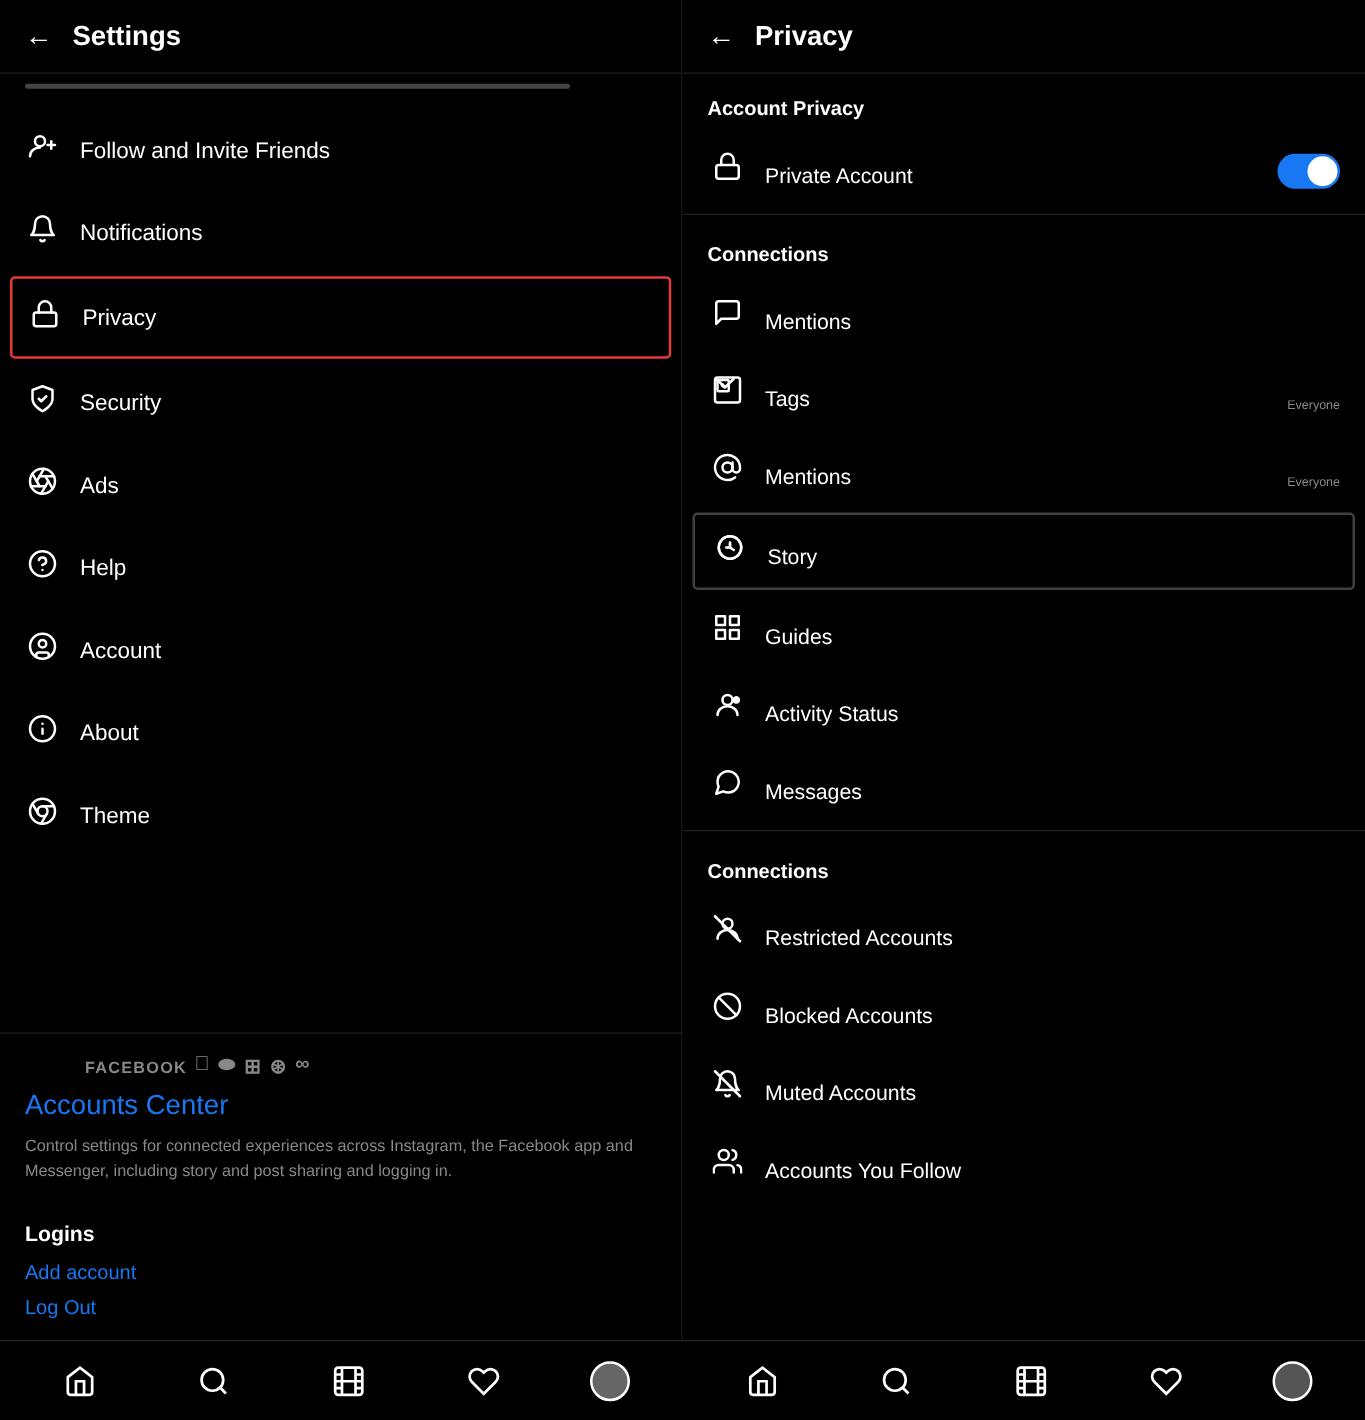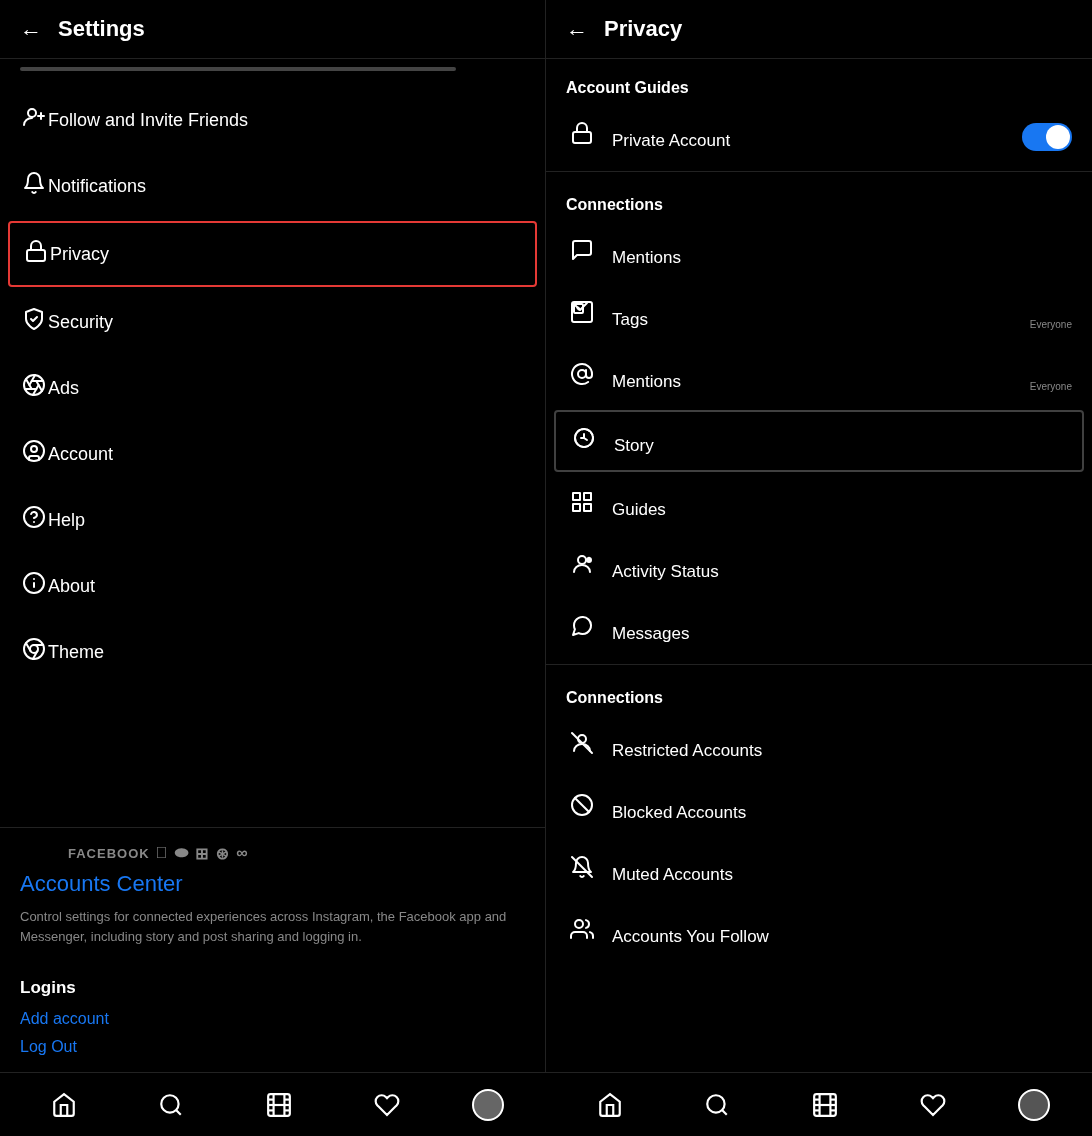--- a/index.html
+++ b/index.html
@@ -62,20 +62,21 @@
       flex: 1;
       overflow-y: auto;
       padding: 8px 0;
     }
 
     .left-nav::-webkit-scrollbar { display: none; }
 
     .nav-item {
       display: flex;
       align-items: center;
+      gap: 16px;
       padding: 18px 20px;
       cursor: pointer;
       position: relative;
     }
 
     .nav-item.active {
       border: 2px solid #e53935;
       border-radius: 4px;
       margin: 2px 8px;
       padding: 16px 12px;
@@ -386,36 +387,36 @@
             <line x1="16.62" y1="12" x2="10.88" y2="21.94"></line>
           </svg>
         </span>
         <span class="nav-label">Ads</span>
       </div>
 
       <div class="nav-item">
         <span class="nav-icon">
           <svg class="icon-svg" viewBox="0 0 24 24">
             <circle cx="12" cy="12" r="10"></circle>
+            <path d="M9.09 9a3 3 0 0 1 5.83 1c0 2-3 3-3 3"></path>
+            <line x1="12" y1="17" x2="12.01" y2="17"></line>
+          </svg>
+        </span>
+        <span class="nav-label">Help</span>
+      </div>
+
+      <div class="nav-item">
+        <span class="nav-icon">
+          <svg class="icon-svg" viewBox="0 0 24 24">
+            <circle cx="12" cy="12" r="10"></circle>
             <circle cx="12" cy="10" r="3"></circle>
             <path d="M7 20.662V19a2 2 0 0 1 2-2h6a2 2 0 0 1 2 2v1.662"></path>
           </svg>
         </span>
         <span class="nav-label">Account</span>
-      </div>
-
-      <div class="nav-item">
-        <span class="nav-icon">
-          <svg class="icon-svg" viewBox="0 0 24 24">
-            <circle cx="12" cy="12" r="10"></circle>
-            <path d="M9.09 9a3 3 0 0 1 5.83 1c0 2-3 3-3 3"></path>
-            <line x1="12" y1="17" x2="12.01" y2="17"></line>
-          </svg>
-        </span>
-        <span class="nav-label">Help</span>
       </div>
 
       <div class="nav-item">
         <span class="nav-icon">
           <svg class="icon-svg" viewBox="0 0 24 24">
             <circle cx="12" cy="12" r="10"></circle>
             <line x1="12" y1="8" x2="12" y2="8"></line>
             <line x1="12" y1="12" x2="12" y2="16"></line>
           </svg>
         </span>
@@ -460,21 +461,21 @@
   </div>
 
   <div class="right-panel">
     <div class="right-header">
       <span class="back-arrow">←</span>
       <span class="title">Privacy</span>
     </div>
 
     <div class="right-content">
 
-      <div class="section-header">Account Guides</div>
+      <div class="section-header">Account Privacy</div>
 
       <div class="privacy-item">
         <span class="item-icon">
           <svg class="icon-svg" viewBox="0 0 24 24">
             <rect x="3" y="11" width="18" height="11" rx="2" ry="2"></rect>
             <path d="M7 11V7a5 5 0 0 1 10 0v4"></path>
           </svg>
         </span>
         <span class="item-label">Private Account</span>
         <div class="toggle-container">

